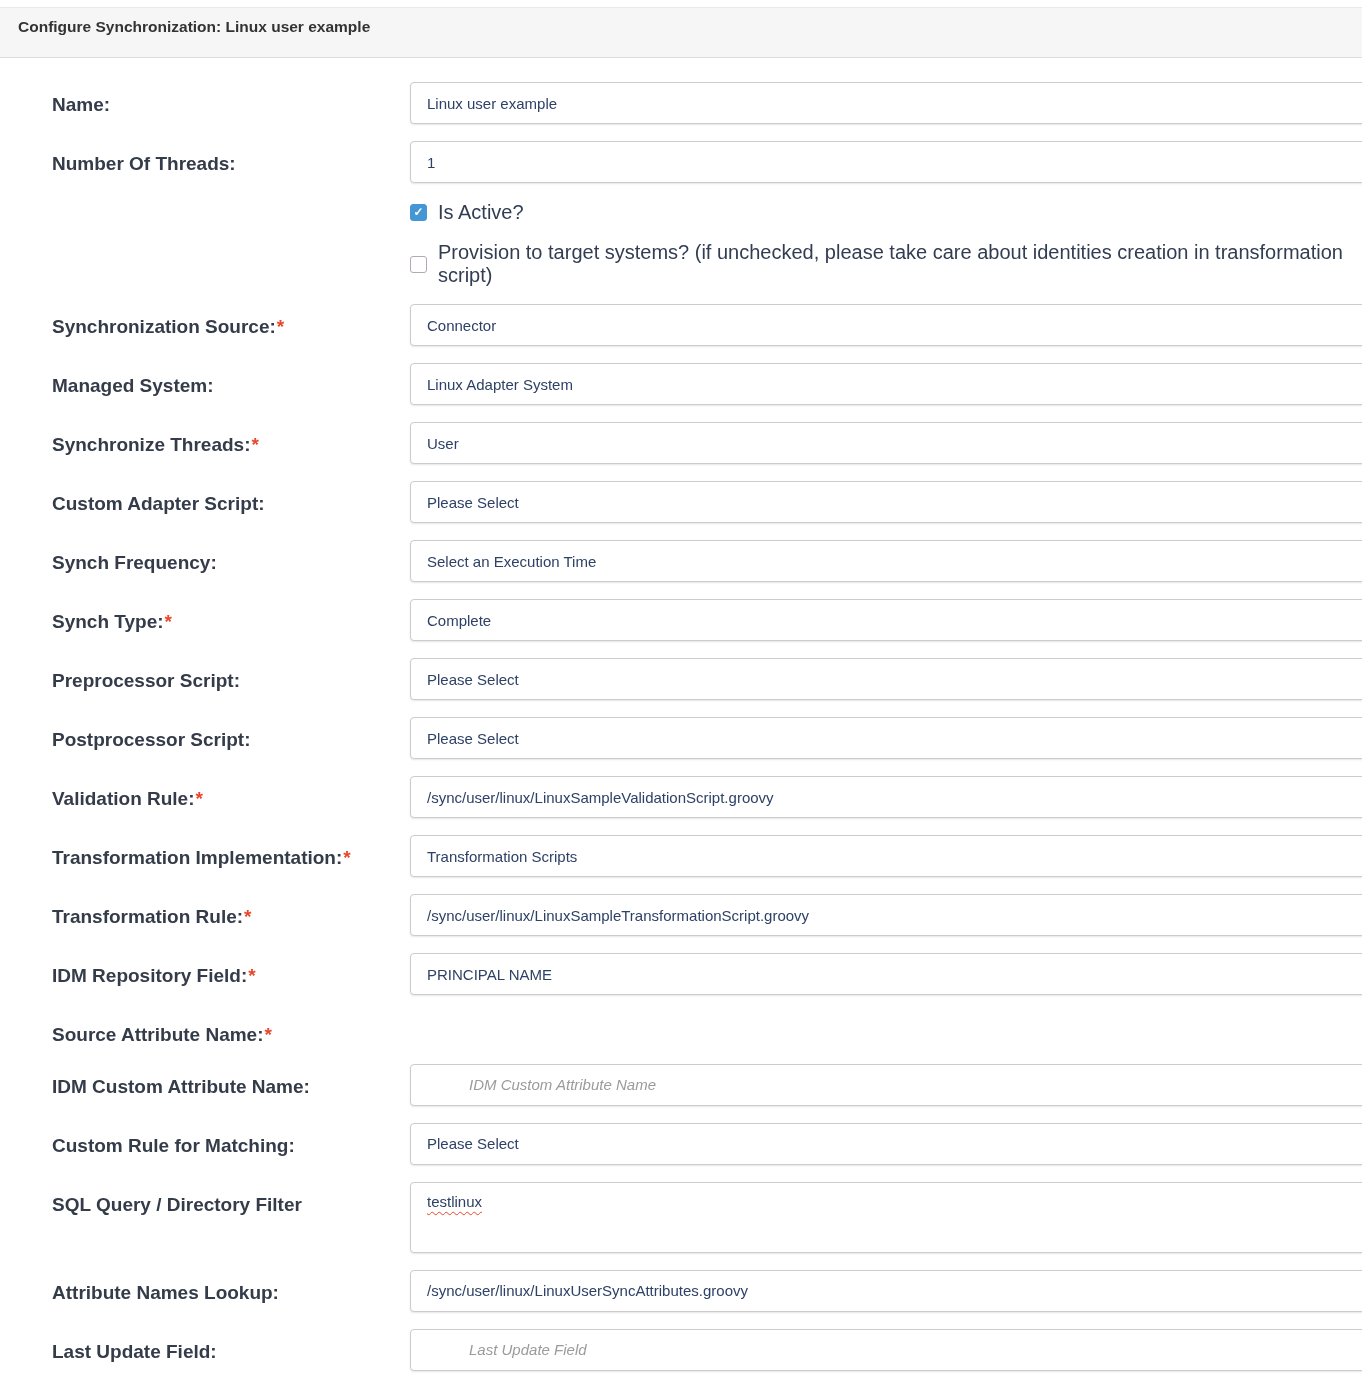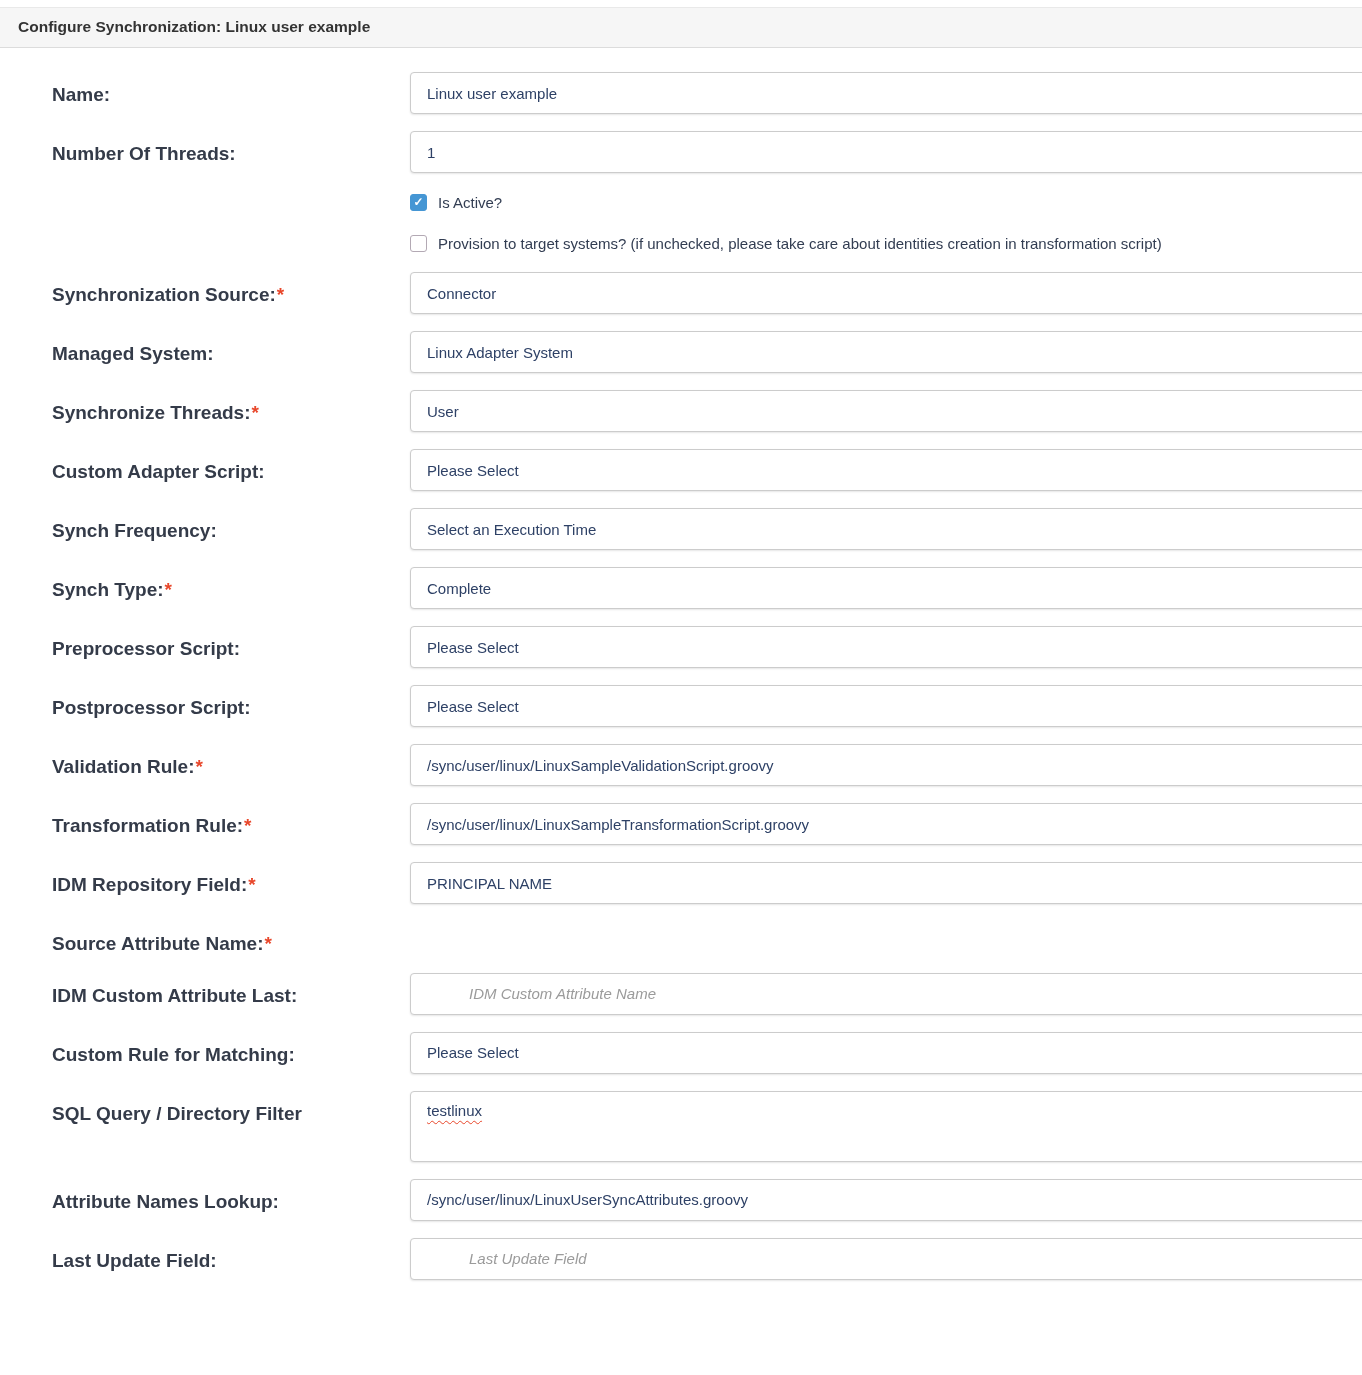--- a/index.html
+++ b/index.html
@@ -9,21 +9,21 @@
     height: 1375px;
     overflow: hidden;
     background: #ffffff;
     font-family: "Liberation Sans", sans-serif;
   }
   .page-header {
     margin-top: 7px;
     background: #f6f6f6;
     border-top: 1px solid #e9e9e9;
     border-bottom: 1px solid #dcdcdc;
-    padding: 10px 18px 11px 18px;
+    padding: 10px 18px 21px 18px;
   }
   .page-header h1 {
     margin: 0;
     font-size: 15.5px;
     font-weight: 700;
     color: #333333;
   }
   .form-wrap {
     padding-top: 24px;
   }
@@ -82,21 +82,21 @@
   .squiggle {
     text-decoration: underline wavy #e8472b;
     text-decoration-thickness: 1px;
     text-underline-offset: 4px;
   }
   .cbrow {
     margin: 0 0 17px 410px;
     display: flex;
     align-items: center;
     min-height: 24px;
-    font-size: 15px;
+    font-size: 20px;
     color: #323d52;
   }
   .cbrow.first { margin-top: 13px; }
   .cbrow.second { margin-top: 12px; }
   .cb {
     flex: 0 0 17px;
     width: 17px;
     height: 17px;
     box-sizing: border-box;
     border-radius: 3px;
@@ -253,20 +253,30 @@
     <div class="label-col">
       <span class="lbl">Validation Rule:</span><span class="req">*</span>
     </div>
     <div class="field-col">
       <div class="ctl selectbox">
         <span class="val">/sync/user/linux/LinuxSampleValidationScript.groovy</span>
       </div>
     </div>
   </div>
 
+  <div class="row">
+    <div class="label-col">
+      <span class="lbl">Transformation Implementation:</span><span class="req">*</span>
+    </div>
+    <div class="field-col">
+      <div class="ctl selectbox">
+        <span class="val">Transformation Scripts</span>
+      </div>
+    </div>
+  </div>
 
   <div class="row">
     <div class="label-col">
       <span class="lbl">Transformation Rule:</span><span class="req">*</span>
     </div>
     <div class="field-col">
       <div class="ctl selectbox">
         <span class="val">/sync/user/linux/LinuxSampleTransformationScript.groovy</span>
       </div>
     </div>
@@ -284,21 +294,21 @@
   </div>
 
   <div class="row">
     <div class="label-col">
       <span class="lbl">Source Attribute Name:</span><span class="req">*</span>
     </div>
   </div>
 
   <div class="row">
     <div class="label-col">
-      <span class="lbl">IDM Custom Attribute Last:</span><span class="req"></span>
+      <span class="lbl">IDM Custom Attribute Name:</span><span class="req"></span>
     </div>
     <div class="field-col">
       <div class="ctl">
         <span class="val ph">IDM Custom Attribute Name</span>
       </div>
     </div>
   </div>
 
   <div class="row">
     <div class="label-col">

